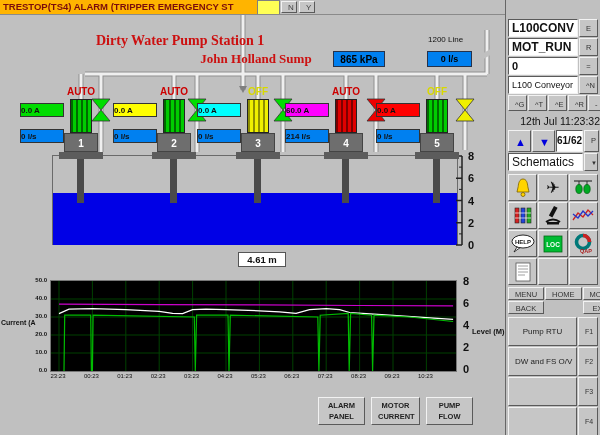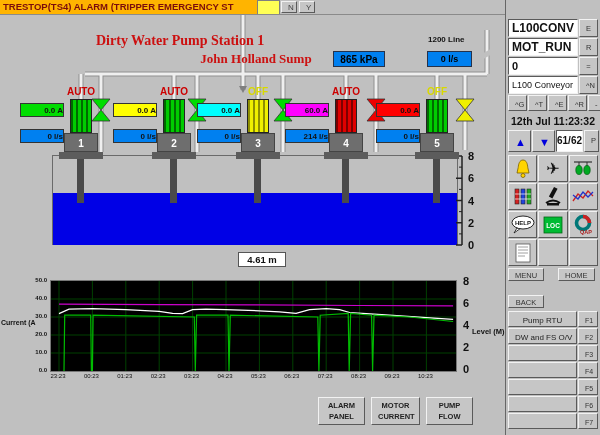--- a/index.html
+++ b/index.html
@@ -14,26 +14,26 @@
   .ackbox{left:257px;top:0;width:21px;height:13px;background:#ffff55;border:1px solid #808080}
   .nybtn{top:1px;width:16px;height:12px;font-size:8px;line-height:10px;text-align:center;color:#444}
   .topline{left:0;top:14px;width:505px;height:1px;background:#8a8a8a}
   
   .title{left:96px;top:33px;width:320px;text-align:left;color:#cc1010;
     font:bold 14px "Liberation Serif",serif;z-index:3}
   .subtitle{left:96px;top:51px;width:320px;text-align:center;color:#cc1010;
     font:bold 13px "Liberation Serif",serif;z-index:3}
   .bluebox{background:#0080f0;border:1px solid #26324a;text-align:center;color:#000;
     font-weight:bold;box-sizing:border-box;z-index:3}
-  .linelabel{left:428px;top:35px;width:50px;font-size:8px;font-weight:bold;z-index:3}
+  .linelabel{left:428px;top:35px;width:50px;font-size:8px;font-weight:normal;z-index:3}
   
   .pump{position:absolute;top:86px;width:110px;height:74px;z-index:4}
   .pmode{position:absolute;left:34px;top:0;width:70px;text-align:center;font-size:10px;font-weight:bold}
   .pval{position:absolute;left:8px;width:44px;height:14px;border:1px solid #333;font-size:8px;
-    font-weight:bold;text-align:right;line-height:13px;box-sizing:border-box}
+    font-weight:bold;text-align:left;line-height:13px;box-sizing:border-box}
   .pcur{top:17px}
   .pflow{top:43px}
   .pbody{position:absolute;left:58px;top:13px;width:22px;height:34px;border:1px solid #222;box-sizing:border-box}
   .pped{position:absolute;left:52px;top:47px;width:34px;height:19px;background:#6e6e6e;color:#fff;
     font-size:10px;font-weight:bold;text-align:center;line-height:19px;border:1px solid #444;box-sizing:border-box}
   .pfoot{position:absolute;left:47px;top:66px;width:44px;height:7px;background:#5c5c5c}
   .shaft{position:absolute;top:159px;width:7px;height:44px;background:#4a4a4a;z-index:4}
   
   .tank{left:52px;top:155px;width:406px;height:90px;border:1px solid #6a6a6a;box-sizing:border-box;z-index:1}
   .water{left:53px;top:193px;width:404px;height:52px;z-index:2}
@@ -48,30 +48,30 @@
   
   .fbtn{height:28px;font-size:7.5px;font-weight:bold;text-align:center;padding-top:3px;
     line-height:1.45;color:#222;top:397px;z-index:3}
   
   .sidebar{left:505px;top:0;width:95px;height:435px;border-left:1px solid #666;box-sizing:border-box;
     padding-top:18px;background:#c0c0c0}
   .sb-row{display:flex;gap:1px;margin:1px 2px 0 2px;height:18px}
   .sb-field{flex:1;font-size:12px;font-weight:bold;line-height:16px;padding-left:3px;overflow:hidden;white-space:nowrap}
   .sb-btn{width:19px;font-size:7.5px;text-align:center;line-height:16px;color:#333}
   .sb-desc{font-size:9px;font-weight:normal}
-  .sb-date{height:16px;font-size:10.5px;font-weight:bold;text-align:center;line-height:16px;margin-top:2px}
+  .sb-date{height:16px;font-size:10.5px;font-weight:normal;text-align:right;line-height:16px;margin-top:2px}
   .nav-row{height:22px}
   .arrowbtn{width:23px;font-size:11px;line-height:20px;color:#0000dd;font-weight:bold;text-align:center}
   .pageind{width:31px;font-size:10px;font-weight:bold;text-align:center;line-height:20px;background:#fff}
   .icons{display:grid;grid-template-columns:repeat(3,1fr);gap:1px;margin:3px 2px 0 2px}
   .icell{height:27px;display:flex;align-items:center;justify-content:center}
-  .navgrid{display:grid;grid-template-columns:repeat(3,1fr);gap:14px;margin:2px 2px 0 2px}
+  .navgrid{display:grid;grid-template-columns:repeat(3,1fr);gap:1px;margin:2px 2px 0 2px}
   .navbtn{height:13px;font-size:7.5px;text-align:center;line-height:12px;color:#333}
   .fkeys{margin:3px 2px 0 2px}
-  .fk-row{display:flex;gap:1px;margin-top:1px;height:16px}
+  .fk-row{display:flex;gap:1px;margin-top:1px;height:29px}
   .fk-label{flex:1;font-size:8px;text-align:center;line-height:16px;color:#222;overflow:hidden;white-space:nowrap}
   .fk-key{width:20px;font-size:7px;text-align:center;line-height:16px;color:#333}
   svg.overlay{position:absolute;left:0;top:0;z-index:2;pointer-events:none}
   svg.overlay polygon.valve{pointer-events:auto}
 </style>
 </head>
 <body>
 
 <div class="screen">
 
@@ -270,20 +270,24 @@
       <button class="sb-btn raised" style="flex:1">^R</button>
       <button class="sb-btn raised" style="flex:1">-</button>
     </div>
     <div class="sb-date">12th Jul 11:23:32</div>
     <div class="sb-row nav-row">
       <button class="arrowbtn raised">▲</button>
       <button class="arrowbtn raised">▼</button>
       <div class="pageind sunken">61/62</div>
       <button class="sb-btn raised" style="width:15px">P</button>
     </div>
+    <div class="sb-row" style="height:18px">
+      <div class="sb-field sunken" style="font-weight:normal;font-size:12px">Schematics</div>
+      <button class="sb-btn raised" style="width:14px;font-size:6px">▼</button>
+    </div>
 
     <div class="icons">
       <div class="icell raised">
         <svg width="24" height="22" viewBox="0 0 24 22">
           <path d="M12,2 C8.5,2 7.5,6 7.2,9.5 L6,15 H18 L16.8,9.5 C16.5,6 15.5,2 12,2 Z" fill="#ffd400" stroke="#7a6000" stroke-width="0.8"></path>
           <circle cx="12" cy="17.5" r="2" fill="#ffd400" stroke="#7a6000" stroke-width="0.8"></circle>
         </svg>
       </div>
       <div class="icell raised">
         <div style="font-size:16px;line-height:16px;color:#111">✈</div>

